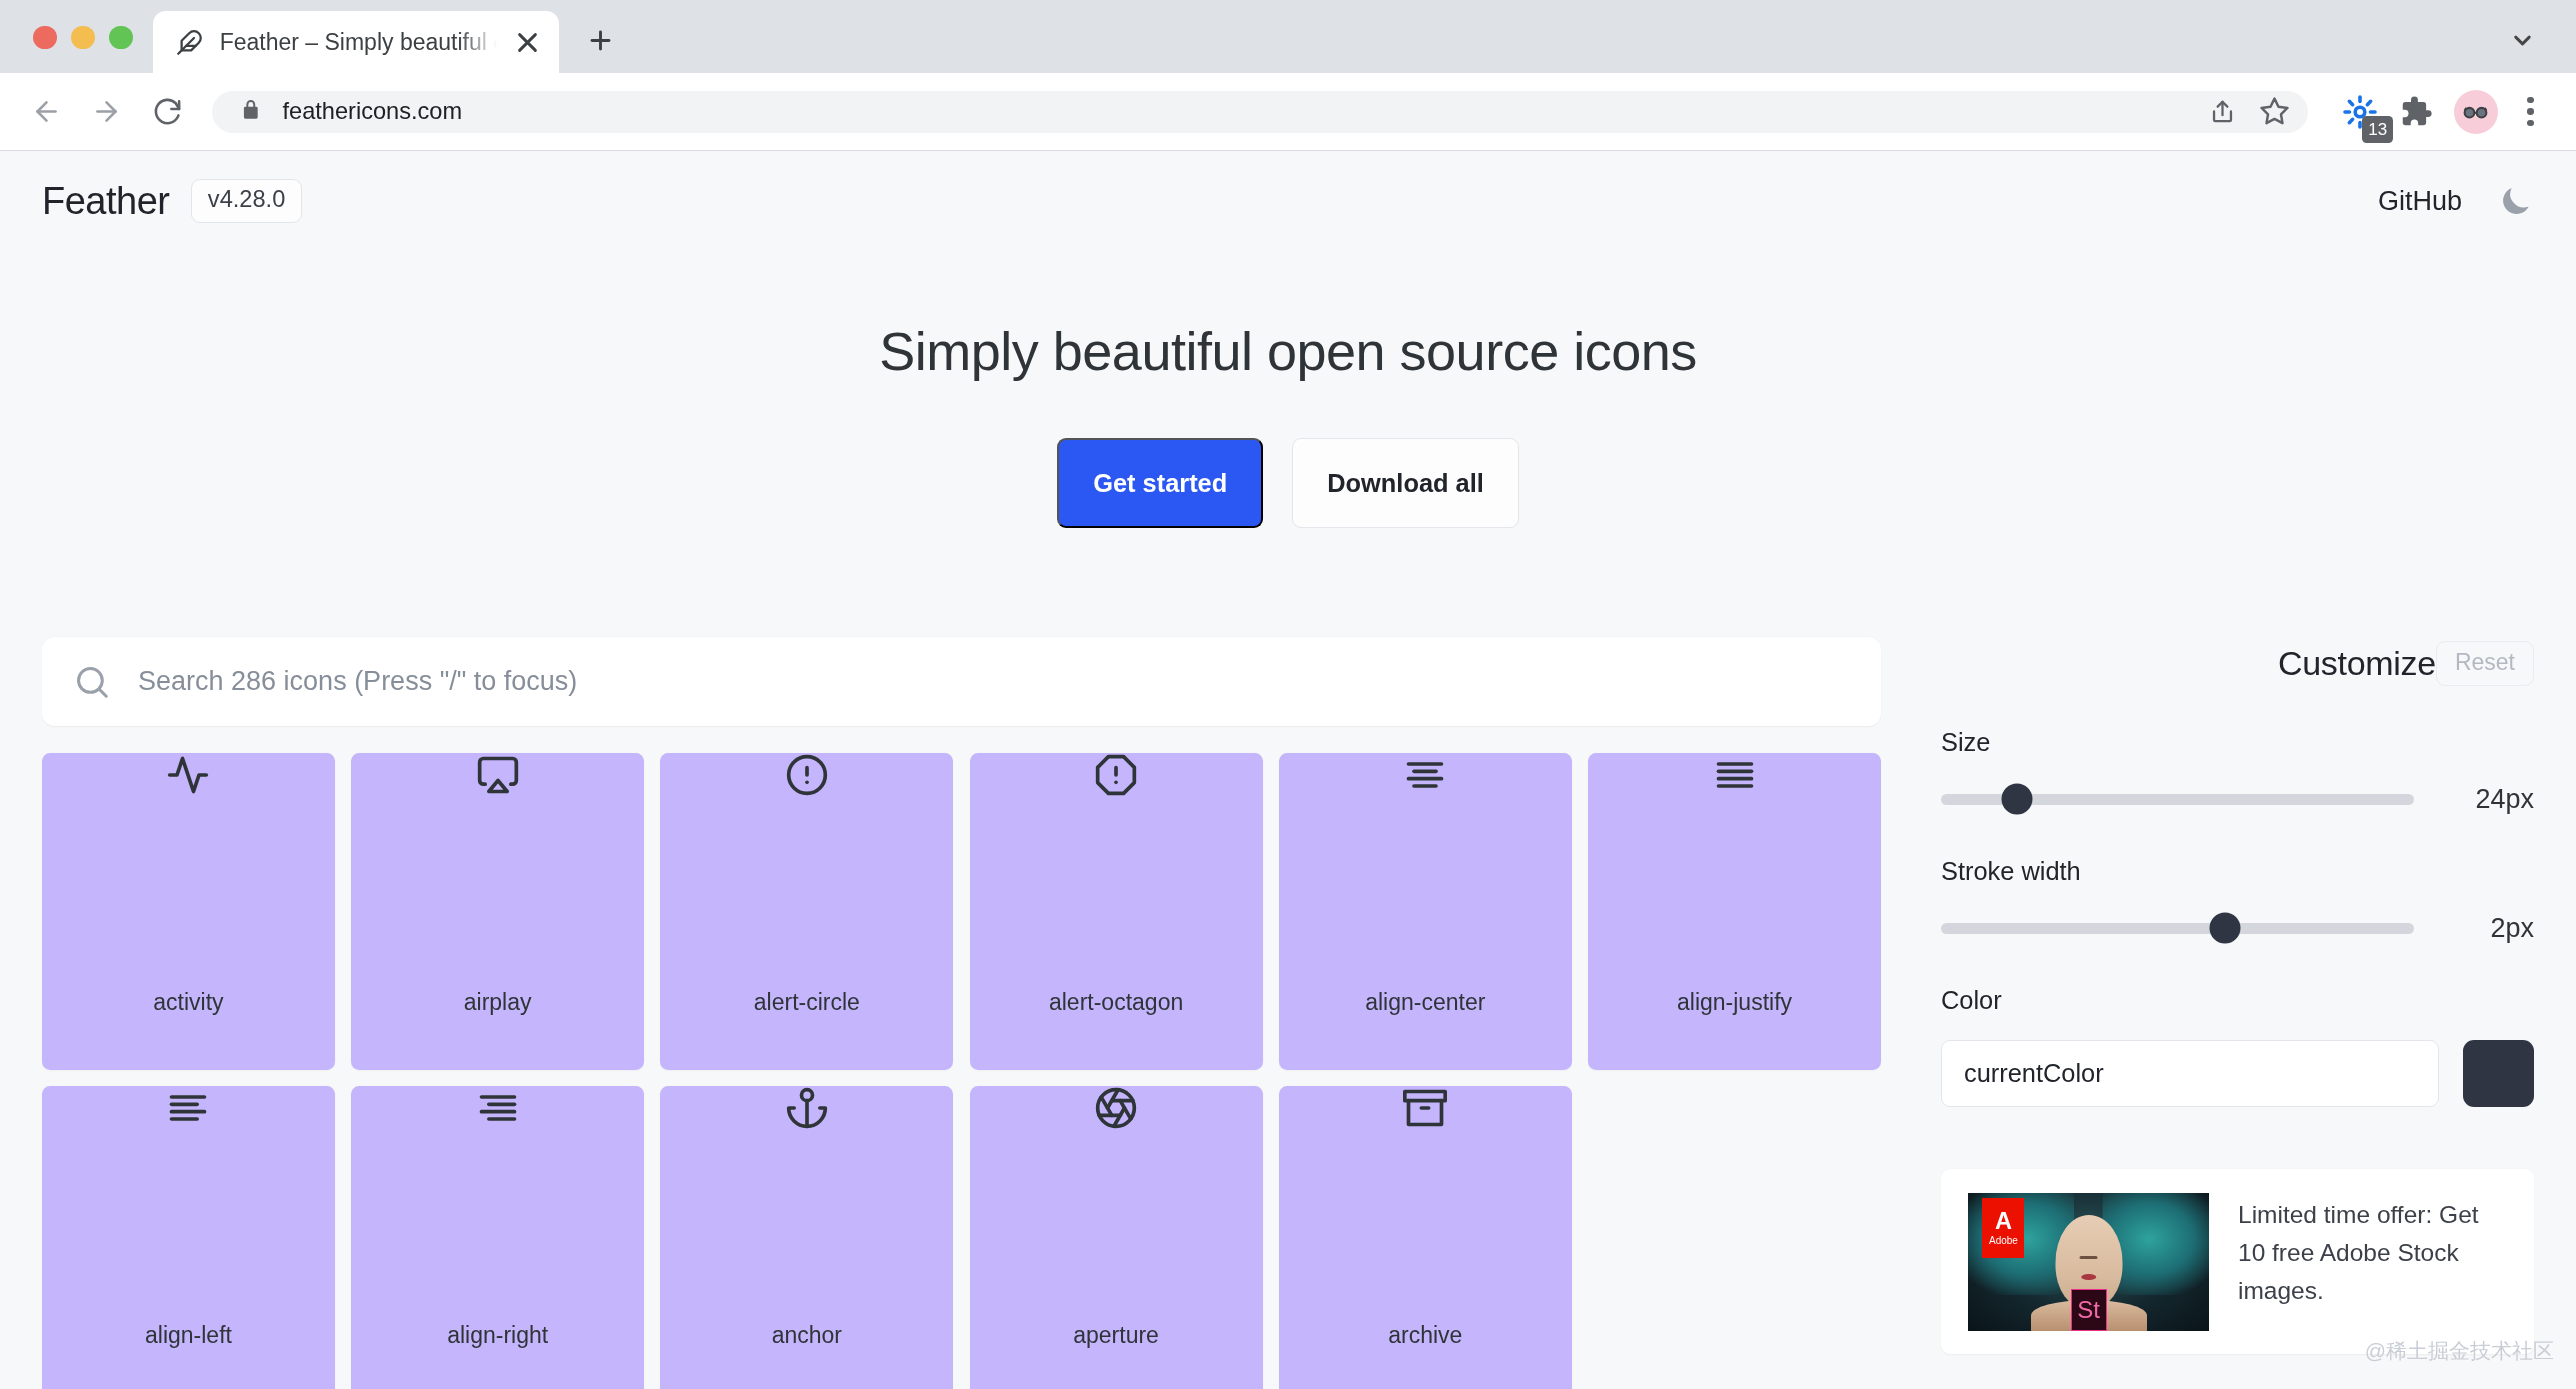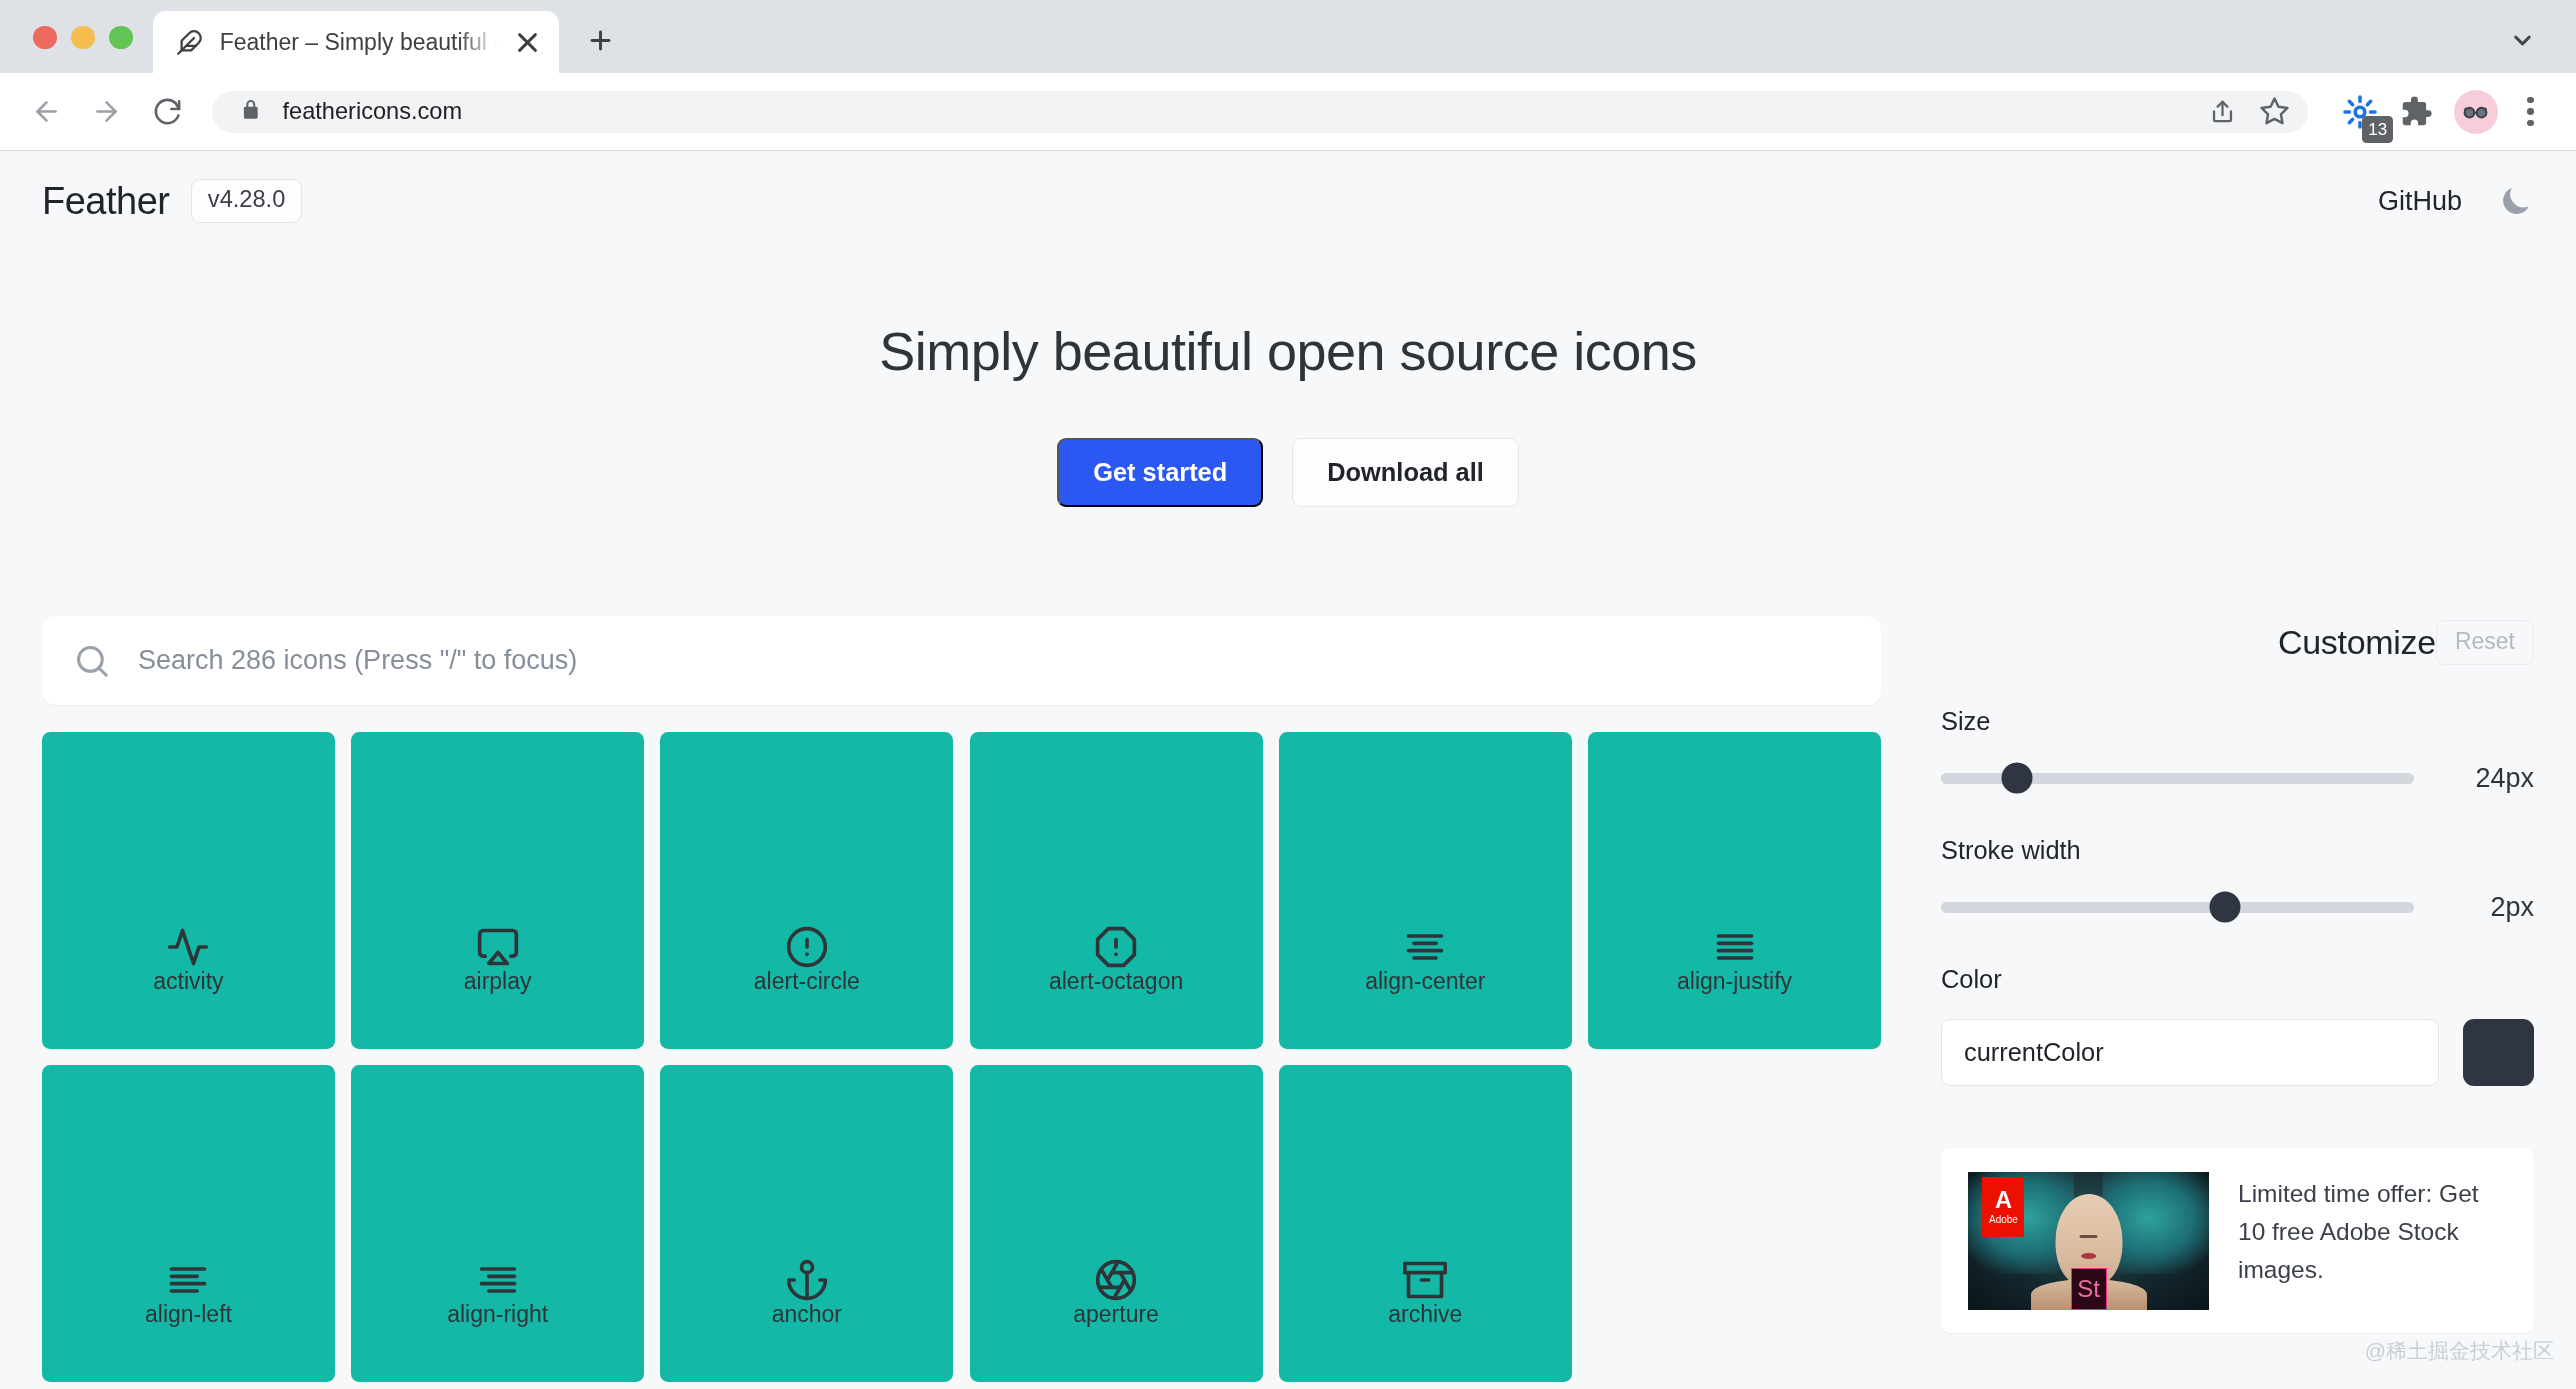--- a/index.html
+++ b/index.html
@@ -101,21 +101,21 @@
   .header-right { display: flex; align-items: center; gap: 36px; }
   .gh-link { font-size: 27px; color: #21252b; }
   .moon-btn { width: 36px; height: 36px; color: #9aa1ab; display: block; }
 
   .hero { text-align: center; padding-top: 69px; }
   .hero h1 {
     font-size: 54px; font-weight: normal; color: #2f3438; letter-spacing: -0.5px;
   }
   .hero-btns { display: flex; justify-content: center; gap: 29px; margin-top: 56px; }
   .btn {
-    font-size: 25.4px; border-radius: 9px; padding: 0 34px; height: 69px;
+    font-size: 25.4px; border-radius: 9px; padding: 0 34px; height: 90px;
     display: flex; align-items: center; justify-content: center;
   }
   .btn-primary { background: #2b58f2; color: #ffffff; font-weight: bold; }
   .btn-secondary { background: #fdfdfe; color: #21252b; border: 0.9px solid #e3e6ea;
                    font-weight: bold; }
 
   .content {
     display: flex; gap: 60px; padding: 0 42px; margin-top: 109px;
     align-items: flex-start;
   }
@@ -129,22 +129,22 @@
   .search-input {
     flex: 1; border: none; outline: none; background: transparent;
     font-size: 27px; color: #21252b; font-family: "Liberation Sans", sans-serif;
   }
   .search-input::placeholder { color: #868e99; }
 
   .icon-grid {
     display: grid; grid-template-columns: repeat(6, 1fr); gap: 16.3px; margin-top: 27px;
   }
   .icon-card {
-    background: #14b8a6; border-radius: 8.2px; height: 317px;
-    display: flex; flex-direction: column; align-items: center; justify-content: flex-end;
+    background: #c4b5fd; border-radius: 8.2px; height: 317px;
+    display: flex; flex-direction: column; align-items: center; justify-content: flex-start;
     box-shadow: 0 0.9px 1.8px rgba(17,24,39,0.04);
     position: relative;
   }
   .icon-card .glyph {
     width: 44px; height: 44px; color: #2f3438;
     display: flex; align-items: center; justify-content: center;
     margin-bottom: 80px;
   }
   .icon-card .glyph svg { width: 44px; height: 44px; display: block; }
   .icon-card .label {

